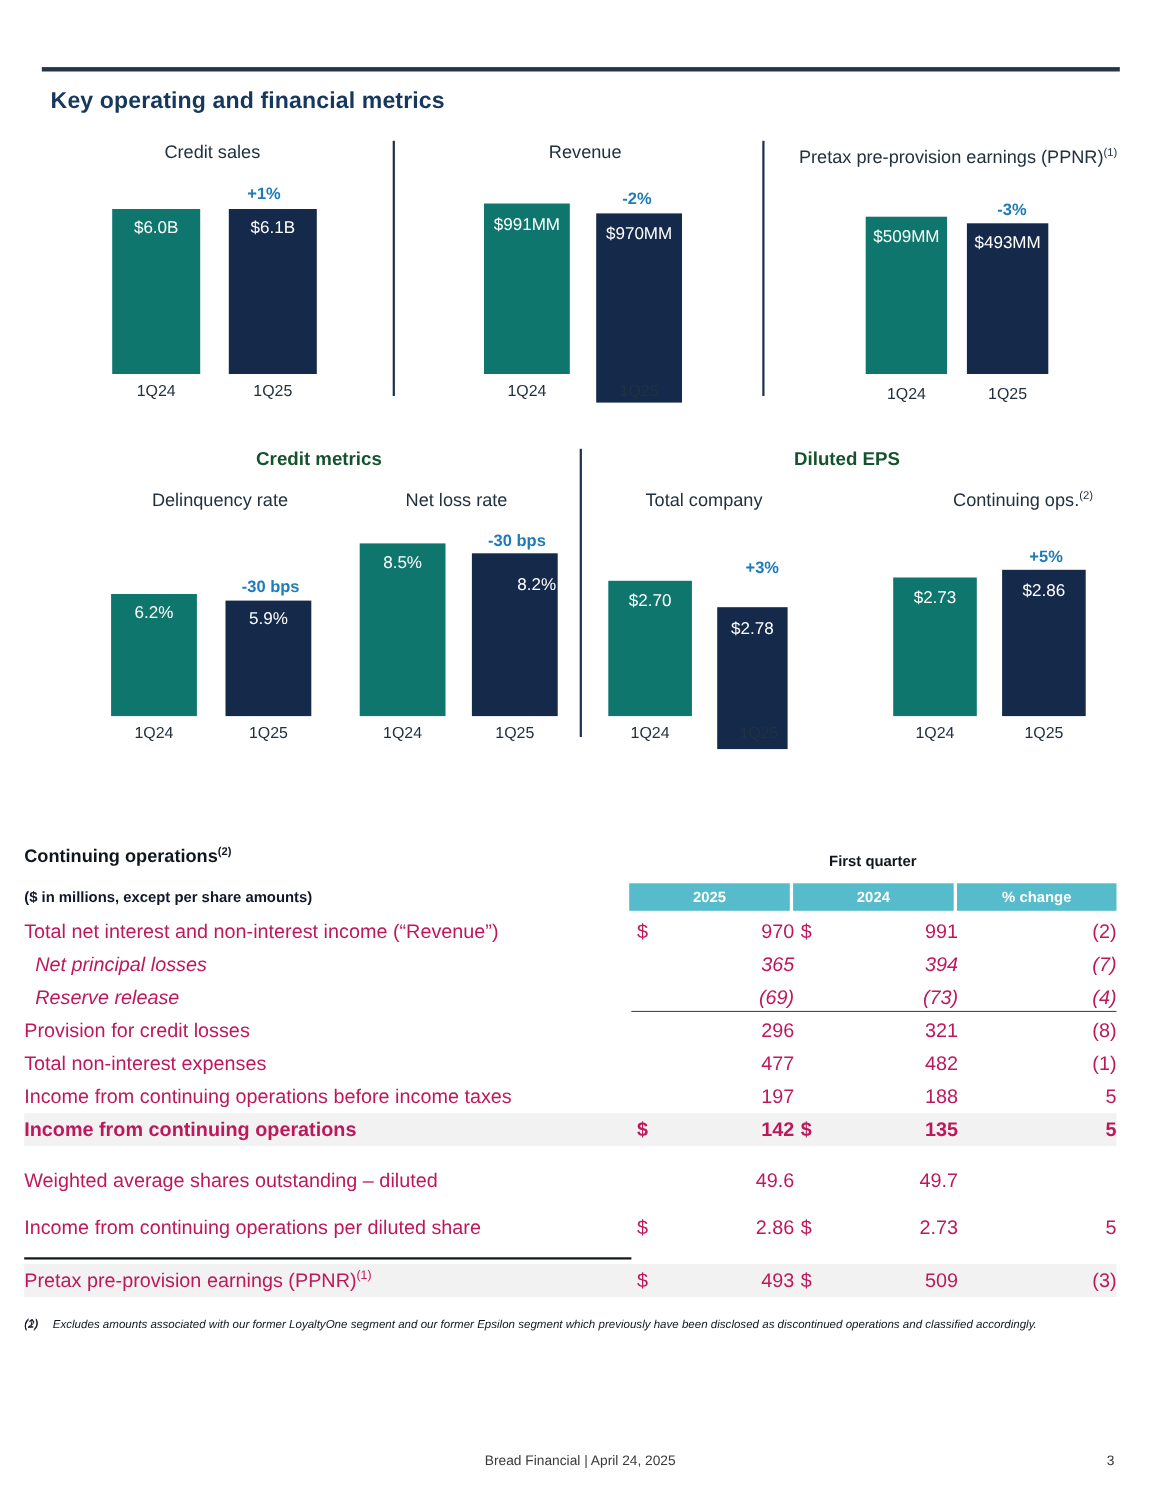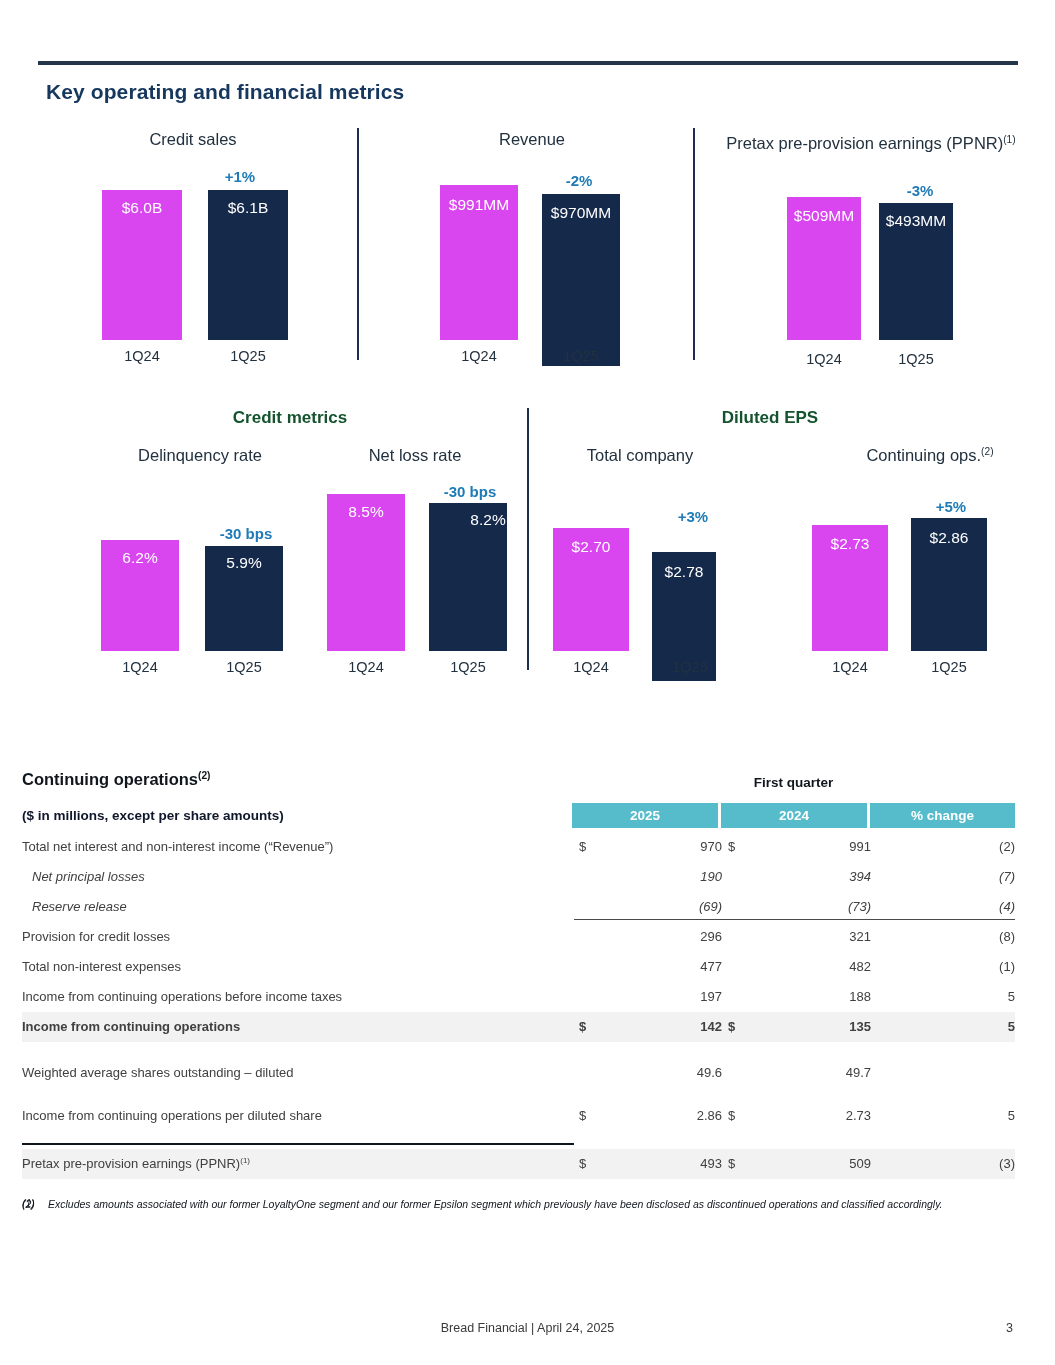--- a/index.html
+++ b/index.html
@@ -50,21 +50,21 @@
   }
   .divider {
     position: absolute;
     width: 2px;
     background: #1d2f4d;
   }
   .bar {
     position: absolute;
     box-sizing: border-box;
   }
-  .bar.light { background: #d946ef; }
+  .bar.light { background: #0f766e; }
   .bar.dark  { background: #15294b; }
   .bar-value {
     position: absolute;
     left: 0; right: 0;
     text-align: center;
     color: #ffffff;
     font-size: 15.5px;
     white-space: nowrap;
   }
   .delta {
@@ -125,22 +125,22 @@
   }
   #ch-2025 { left: 572px; width: 146px; }
   #ch-2024 { left: 721px; width: 146px; }
   #ch-pct  { left: 870px; width: 145px; }
 
   .row {
     position: absolute;
     left: 22px;
     width: 993px;
     height: 30px;
-    font-size: 13px;
-    color: #404040;
+    font-size: 18px;
+    color: #be185d;
   }
   .row .lbl {
     position: absolute;
     left: 0; top: 0;
     line-height: 30px;
     white-space: nowrap;
   }
   .row .cur {
     position: absolute;
     top: 0;
@@ -277,21 +277,21 @@
 <div class="axis-label" style="left:205px; top:659px; width:78px;">1Q25</div>
 
 <div class="chart-title" style="left:325px; top:446px; width:180px;">Net loss rate</div>
 
 <div class="delta" style="left:422px; top:483px; width:96px;">-30 bps</div>
 
 <div class="bar light" style="left:327px; top:494px; width:78px; height:157px;">
   <span class="bar-value" style="top:9px;">8.5%</span>
 </div>
 <div class="bar dark" style="left:429px; top:503px; width:78px; height:148px;">
-  <span class="bar-value" style="top:8px;margin-left:40px;">8.2%</span>
+  <span class="bar-value" style="top:20px;margin-left:40px;">8.2%</span>
 </div>
 <div class="axis-label" style="left:327px; top:659px; width:78px;">1Q24</div>
 <div class="axis-label" style="left:429px; top:659px; width:78px;">1Q25</div>
 
 <div class="divider" style="left:527px; top:408px; height:262px;"></div>
 
 <div class="section-title" style="left:600px; top:408px; width:340px;">Diluted EPS</div>
 
 <div class="chart-title" style="left:550px; top:446px; width:180px;">Total company</div>
 
@@ -335,21 +335,21 @@
   <span class="lbl">Total net interest and non-interest income (“Revenue”)</span>
   <span class="cur cur25">$</span>
   <span class="num num25">970</span>
   <span class="cur cur24">$</span>
   <span class="num num24">991</span>
   <span class="num numpc">(2)</span>
 </div>
 
 <div class="row italic" style="top:862px;">
   <span class="lbl indent">Net principal losses</span>
-  <span class="num num25">190</span>
+  <span class="num num25">365</span>
   <span class="num num24">394</span>
   <span class="num numpc">(7)</span>
 </div>
 
 <div class="row italic" style="top:892px;">
   <span class="lbl indent">Reserve release</span>
   <span class="num num25">(69)</span>
   <span class="num num24">(73)</span>
   <span class="num numpc">(4)</span>
 </div>

